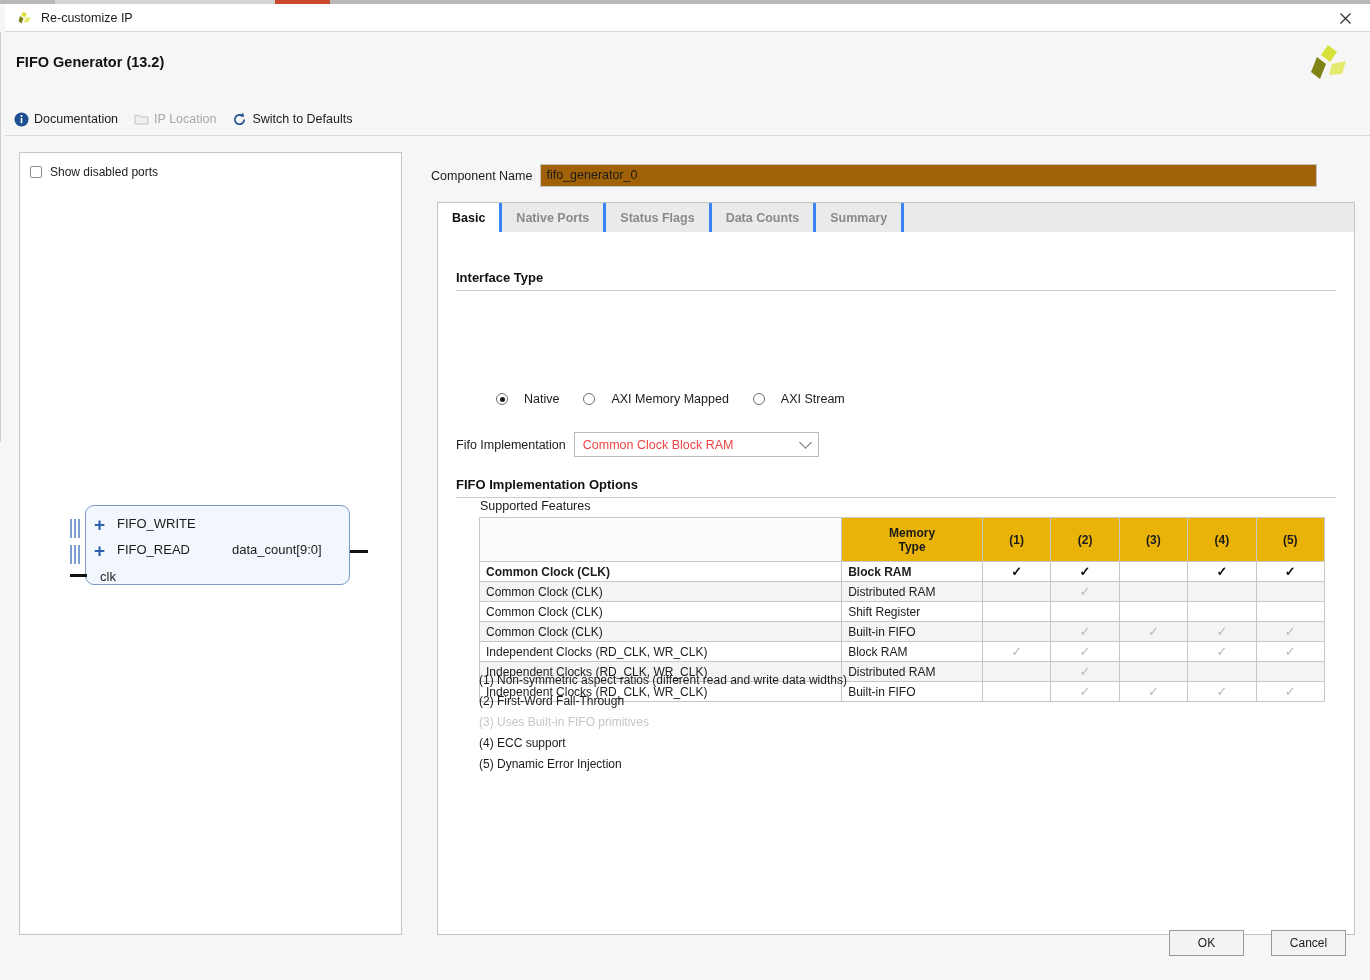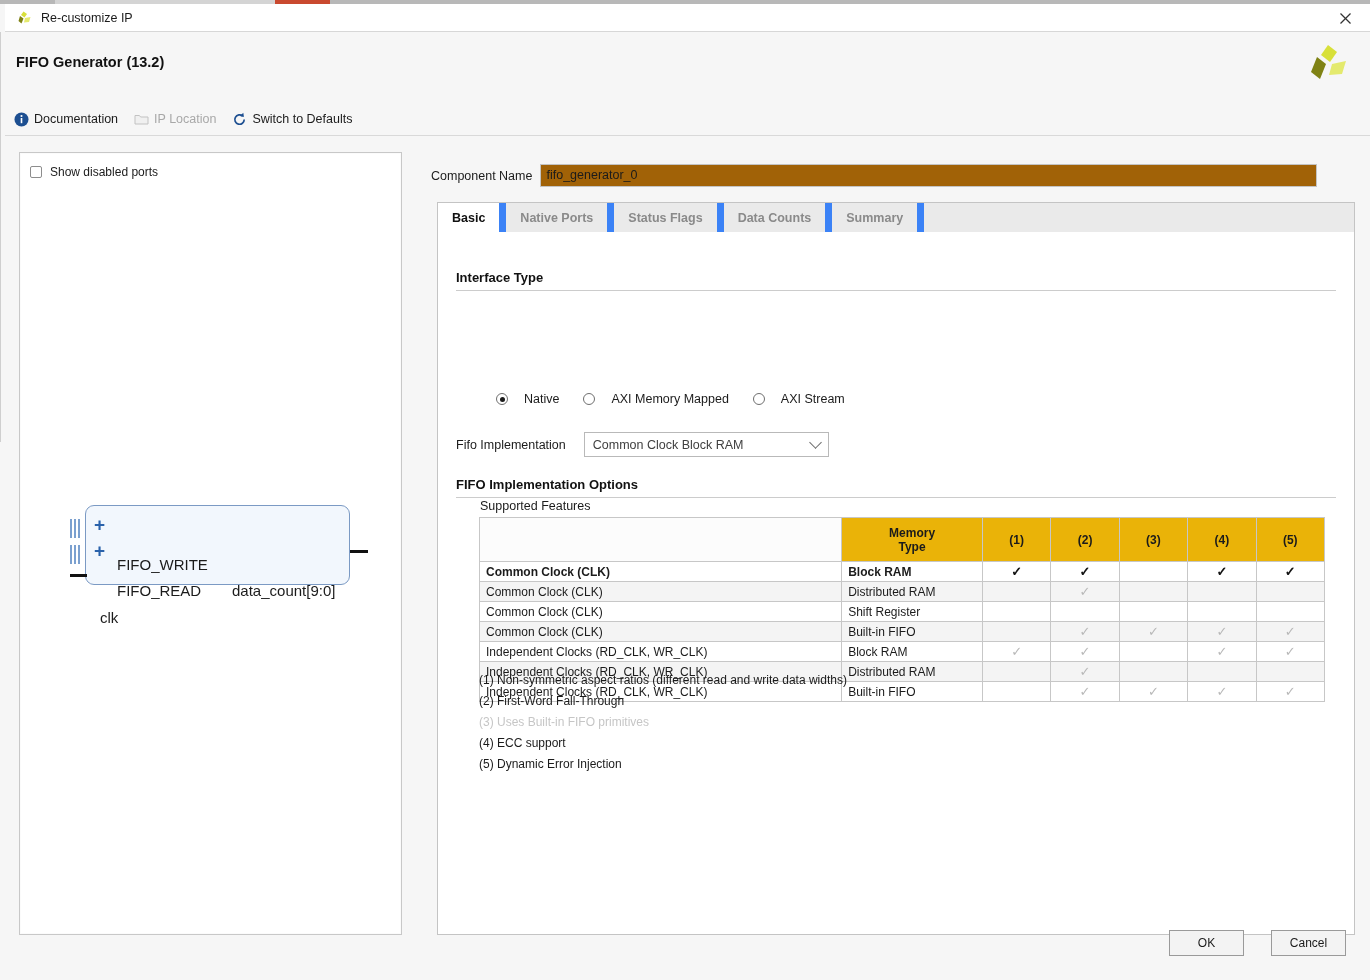--- a/index.html
+++ b/index.html
@@ -82,21 +82,21 @@
   }
   .bus-stub { position:absolute; width:12px; height:19px; }
   .bus-stub i {
     position:absolute; top:0; width:2px; height:19px; background:#7ba0cf;
   }
   .pin-line { position:absolute; height:3px; background:#111; }
   .sym-plus {
     position:absolute; color:#2a62ab; font-size:19px; font-weight:bold;
     line-height:1; font-family:"Liberation Sans", sans-serif;
   }
-  .sym-txt { position:absolute; font-size:15px; color:#1b1b1b; white-space:nowrap;margin-top:40px; }
+  .sym-txt { position:absolute; font-size:13px; color:#1b1b1b; white-space:nowrap; }
 
   
   #right-panel { position:absolute; left:412px; top:120px; width:940px; height:783px; }
 
   #cname-row { position:absolute; left:14px; top:12px; display:flex; align-items:center; }
   #cname-label { font-size:12.5px; color:#1b1b1b; }
   #cname-input {
     margin-left:8px; width:777px; height:23px;
     background:#a16207; border:1px solid #c3c3c3;
     font-size:12.5px; color:#1b1b1b;
@@ -105,21 +105,21 @@
 
   
   #tabs {
     position:absolute; left:20px; top:50px; width:918px; height:30px;
     background:#eaeaea; border:1px solid #c4c4c4; border-bottom:none;
     display:flex; align-items:stretch;
   }
   .tab {
     padding:0 14px; display:flex; align-items:center;
     font-size:12.5px; color:#8a8a8a; font-weight:bold;
-    border-right:7px solid #3b82f6;
+    border-right:3px solid #3b82f6;
   }
   .tab.active { background:#ffffff; color:#111; }
   #tab-filler { flex:1; }
 
   #tab-body {
     position:absolute; left:20px; top:80px; width:918px; height:703px;
     background:#ffffff; border:1px solid #c4c4c4; border-top:none;
   }
 
   
@@ -138,24 +138,24 @@
   .radio.on::after {
     content:""; position:absolute; left:2.5px; top:2.5px;
     width:5px; height:5px; border-radius:50%; background:#1b1b1b;
   }
   .radio-lbl { margin-left:16px; font-size:12.5px; color:#1b1b1b; }
 
   
   #fifo-impl-row { position:absolute; left:18px; top:200px; display:flex; align-items:center; }
   #fifo-impl-label { font-size:12.5px; color:#1b1b1b; }
   #fifo-impl-select {
-    margin-left:18px; width:245px; height:25px;
+    margin-left:8px; width:245px; height:25px;
     border:1px solid #b9b9b9; background:#ffffff;
     display:flex; align-items:center; justify-content:space-between;
-    padding:0 8px; font-size:12.5px; color:#404040;
+    padding:0 8px; font-size:12.5px; color:#ef4444;
   }
   .chevron {
     width:9px; height:9px; border-left:1.6px solid #6b6b6b; border-bottom:1.6px solid #6b6b6b;
     transform:rotate(-45deg); margin-bottom:4px;
   }
 
   
   #sup-feat { position:absolute; left:42px; top:267px; font-size:12.5px; color:#1b1b1b; }
   #feat-table {
     position:absolute; left:41px; top:285px; width:846px;

